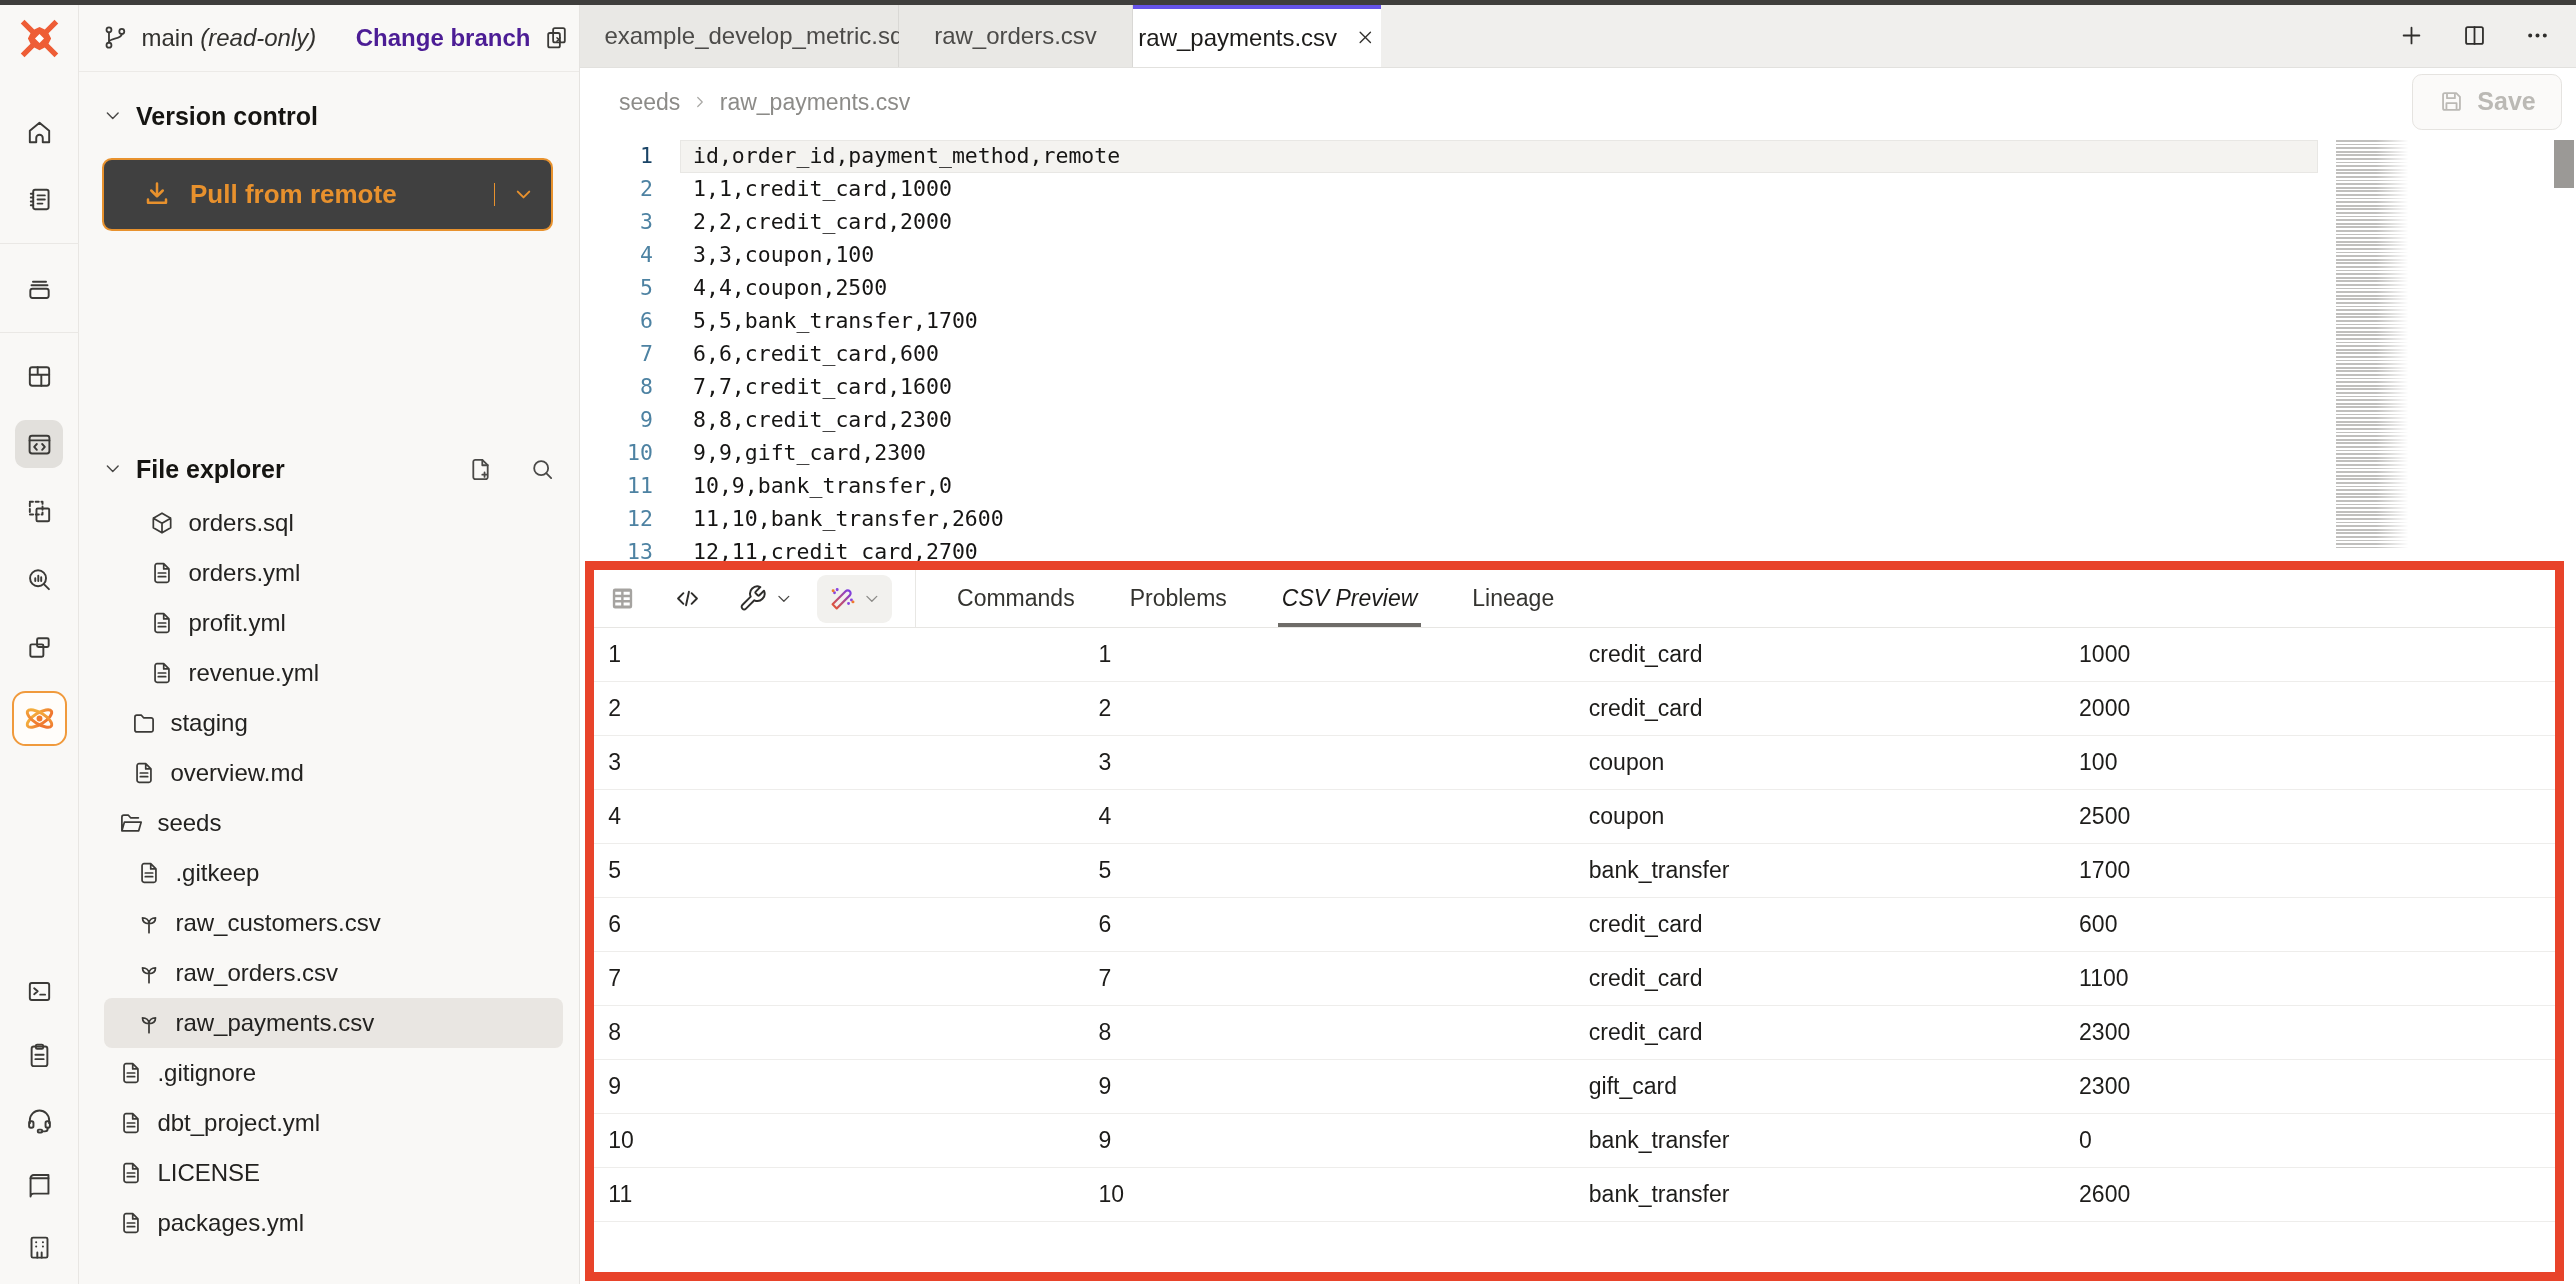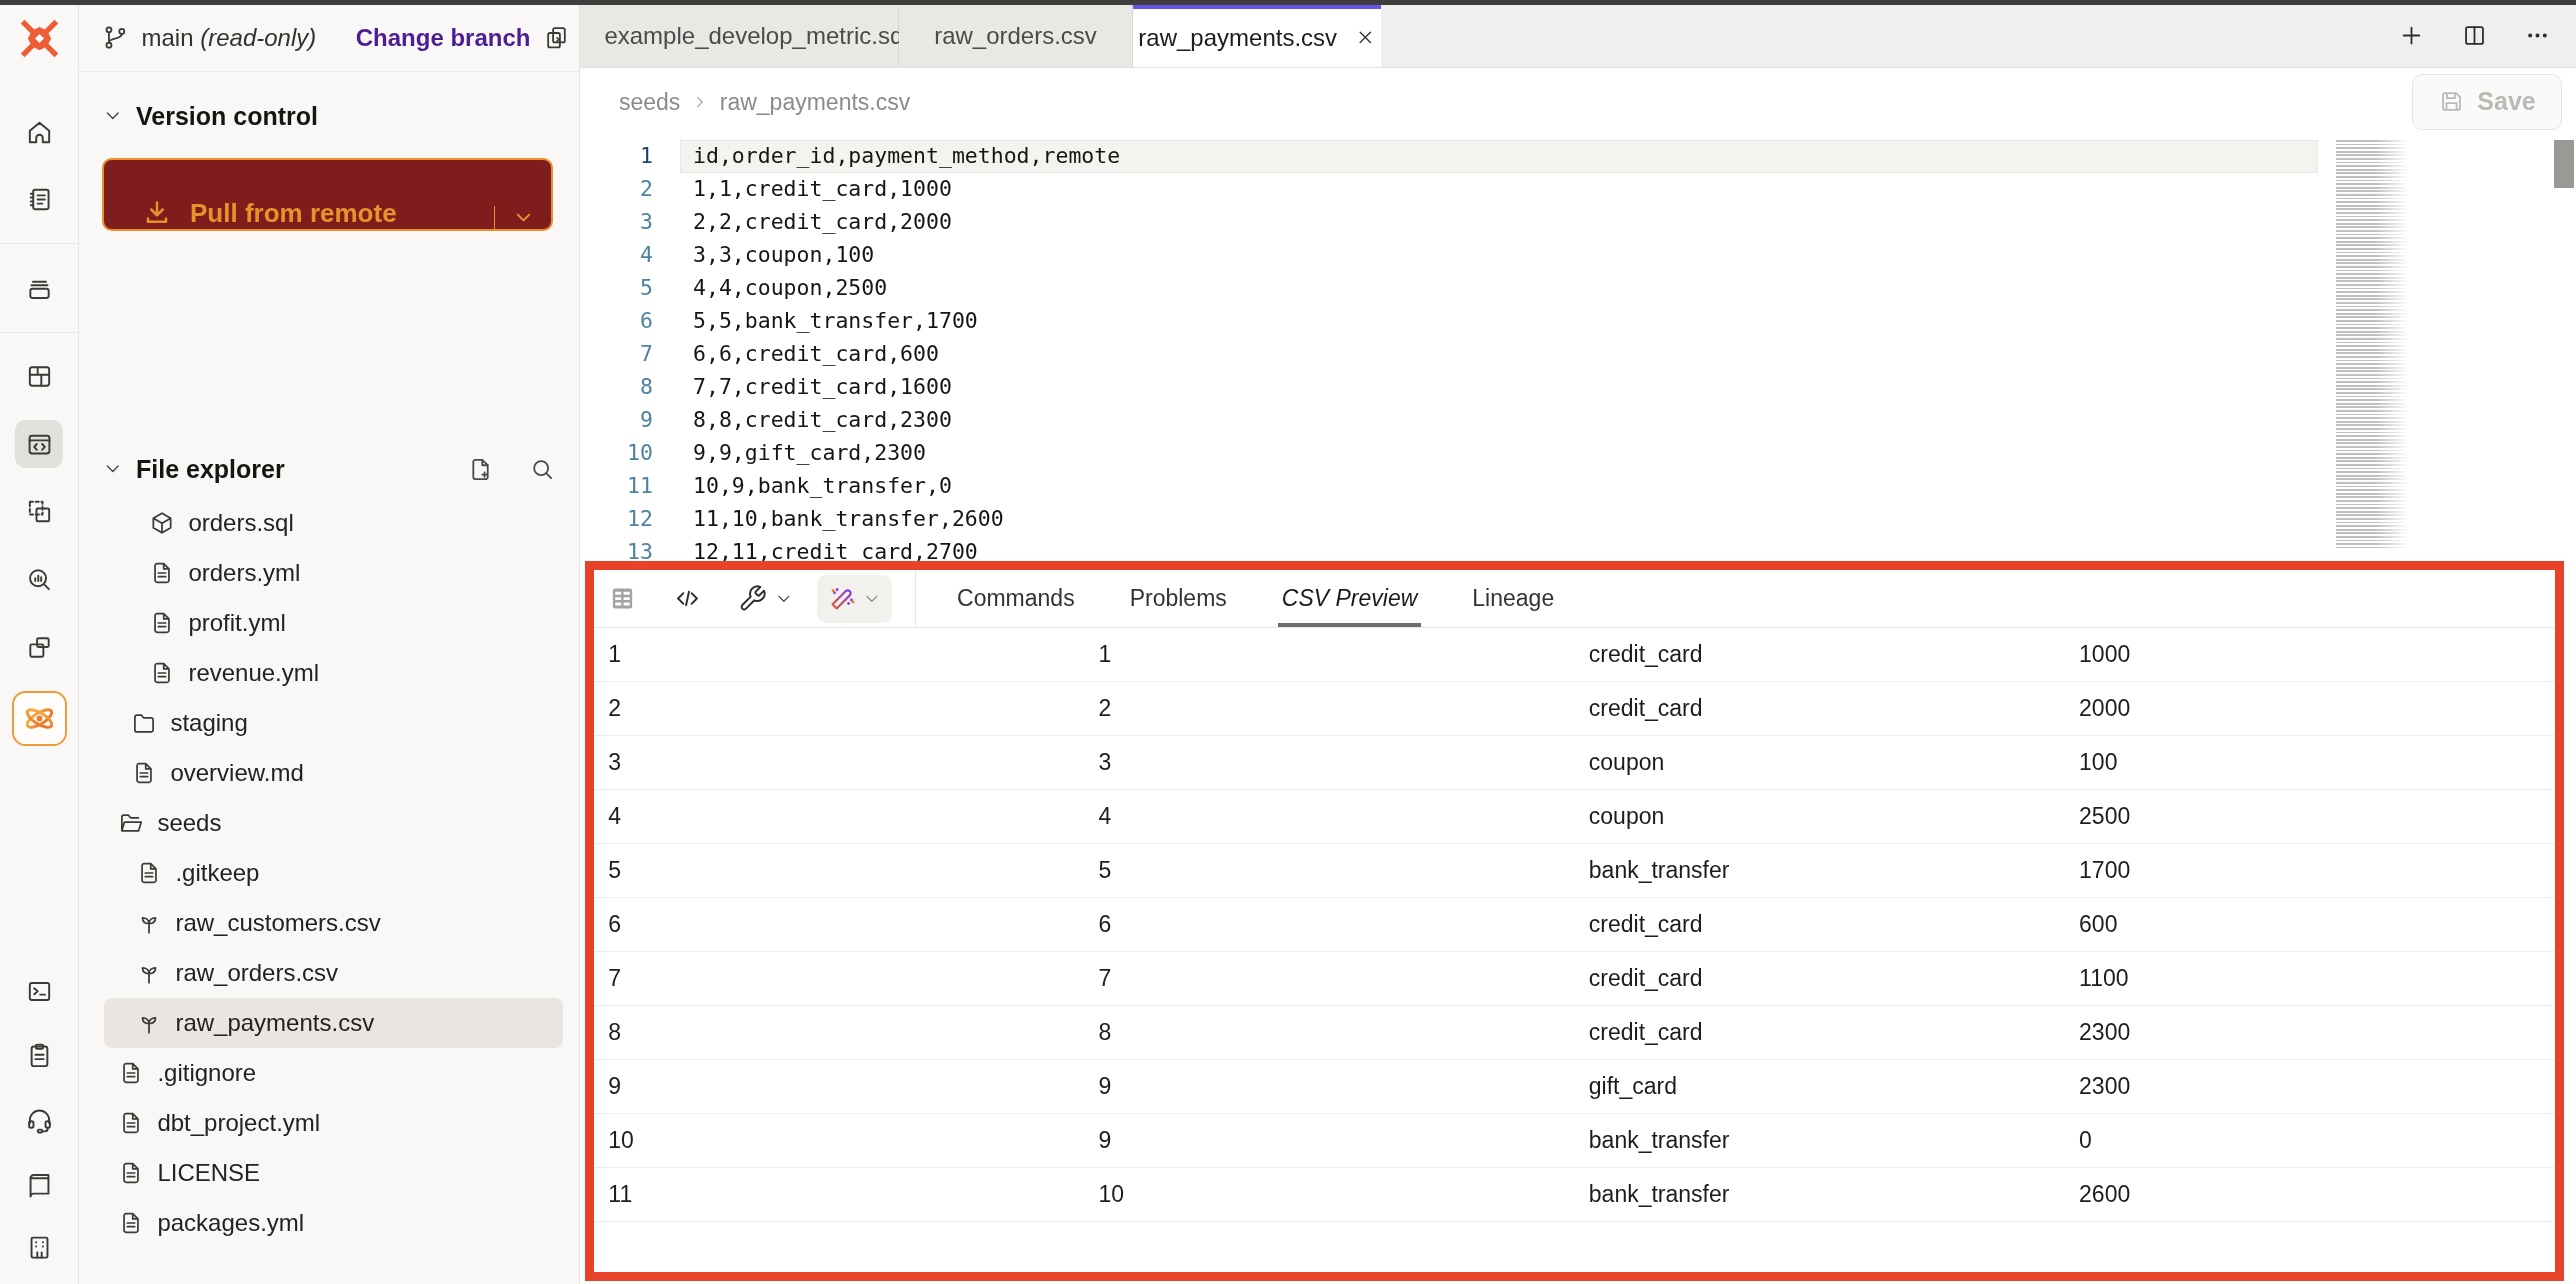--- a/index.html
+++ b/index.html
@@ -39,21 +39,21 @@
   .copy-btn svg { width:27px; height:27px; }
 
   .section-head { display:flex; align-items:center; gap:12.5px; padding:0 23px; margin-top:30px; }
   .section-head svg { width:21.5px; height:21.5px; color:#4a4947; flex:none; }
   .section-title { font-size:25px; font-weight:700; color:#161512; }
   .section-head .spacer { flex:1; }
   .fe-action { color:#2f2e2c; margin-left:23px; }
   .fe-action svg { width:27px; height:27px; }
 
   .pull-btn { margin:27px 26px 0 23px; height:73px; border:2.2px solid #e8922e; border-radius:9.8px;
-    display:flex; align-items:flex-end; color:#e8912d; background:#7f1d1d; }
+    display:flex; align-items:center; color:#e8912d; background:#404040; }
   .pull-main { flex:1; display:flex; align-items:center; gap:18px; padding-left:38px; }
   .pull-main svg { width:30px; height:30px; stroke-width:2; }
   .pull-label { font-size:26px; font-weight:700; }
   .pull-caret { width:57px; border-left:1.8px solid #e8922e; display:flex; align-items:center; justify-content:center; }
   .pull-caret svg { width:23px; height:23px; stroke-width:2; }
 
   .file-explorer-head { margin-top:224px; }
   .file-list { margin-top:14.3px; list-style:none; }
   .file-item { height:50px; display:flex; align-items:center; gap:13.4px; font-size:24px; color:#232220; cursor:pointer; }
   .file-item svg { width:26px; height:26px; color:#3b3a37; flex:none; }

